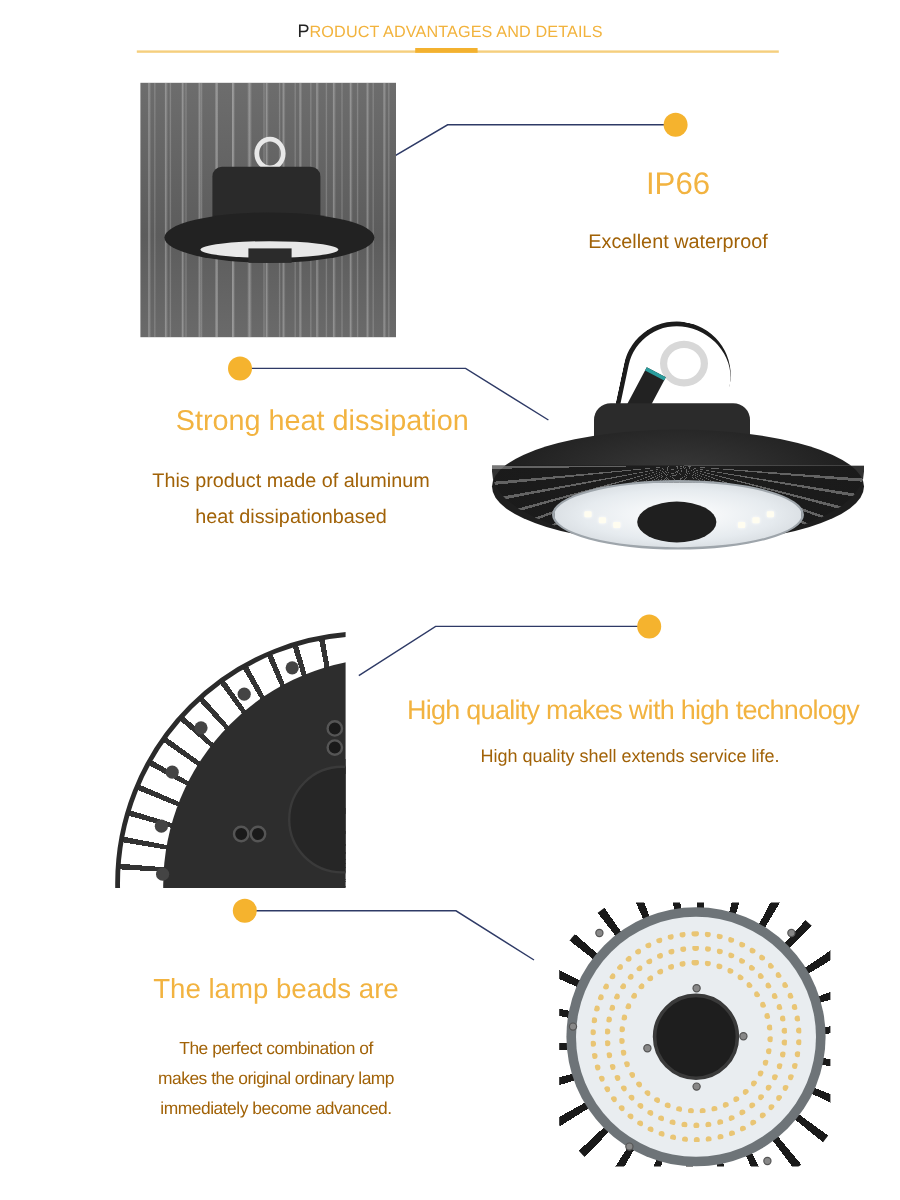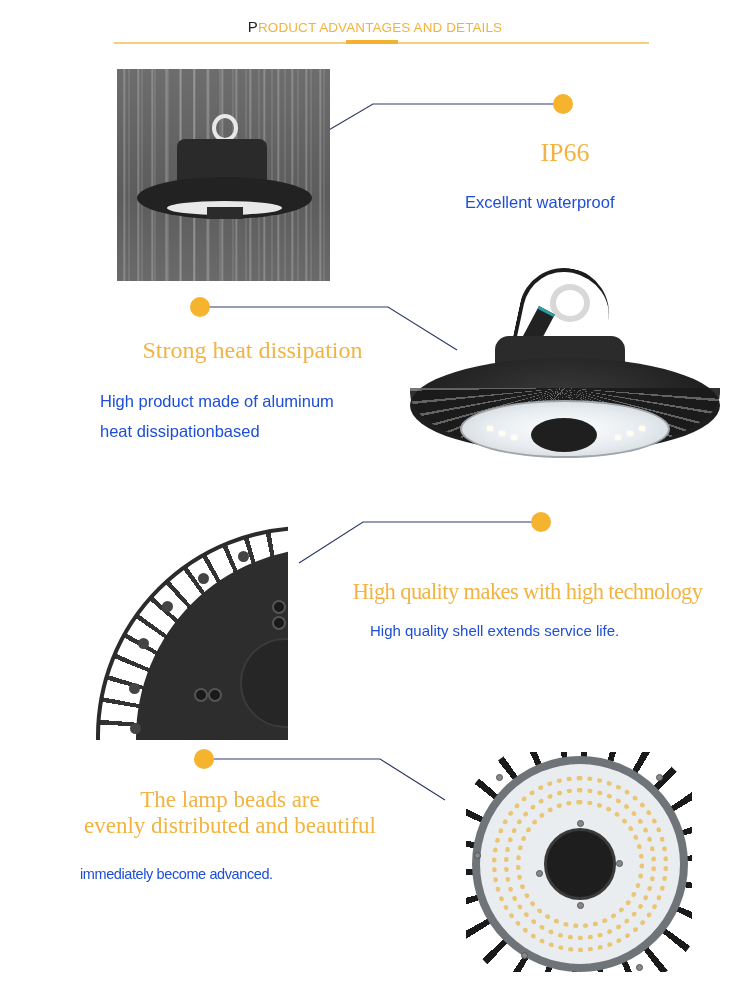--- a/index.html
+++ b/index.html
@@ -11,22 +11,22 @@
   
   .hdr-title { left: 0; width: 750px; top: 18px; text-align: center; font-size: 13.5px; letter-spacing: 0.1px; color: #f2b33d; font-family: "Liberation Sans", sans-serif; }
   .hdr-title .first { color: #222; font-size: 15px; }
   .hdr-line { left: 114px; top: 42px; width: 535px; height: 1.5px; background: #f5cf7e; }
   .hdr-accent { left: 346px; top: 40px; width: 52px; height: 4px; background: #f3b12f; }
 
   
   svg.callouts { position: absolute; left: 0; top: 0; width: 750px; height: 1000px; pointer-events: none; }
   .dot { position: absolute; width: 20px; height: 20px; border-radius: 50%; background: #f5b32e; }
 
-  .orange-title { color: #f2b340; font-family: Liberation Serif, serif; }
-  .body-text { color: #1d4ed8; font-size: 16.5px; line-height: 30px; }
+  .orange-title { color: #f2b340; font-family: Liberation Sans, sans-serif; }
+  .body-text { color: #a16207; font-size: 16.5px; line-height: 30px; text-align: center; }
 
   
   .img-rain { left: 117px; top: 69px; width: 213px; height: 212px; background:
       repeating-linear-gradient(90deg, rgba(255,255,255,0.0) 0px, rgba(255,255,255,0.0) 6px, rgba(230,230,230,0.35) 7px, rgba(255,255,255,0.0) 9px, rgba(255,255,255,0.0) 14px),
       repeating-linear-gradient(90deg, rgba(200,200,200,0.0) 0px, rgba(200,200,200,0.0) 11px, rgba(220,220,220,0.25) 12px, rgba(200,200,200,0.0) 13px),
       linear-gradient(180deg, #6d6d6d 0%, #5c5c5c 60%, #6a6a6a 100%);
     overflow: hidden; }
   .rain-lamp-top { left: 60px; top: 70px; width: 90px; height: 45px; background: #2a2a2a; border-radius: 8px 8px 0 0; }
   .rain-lamp-hook { left: 95px; top: 45px; width: 26px; height: 28px; border: 4px solid #e8e8e8; border-radius: 50%; }
   .rain-lamp-disc { left: 20px; top: 108px; width: 175px; height: 42px; background: #222; border-radius: 50%; }
@@ -87,23 +87,23 @@
   <div class="abs rain-lamp-glow"></div>
   <div class="abs rain-lamp-center"></div>
 </div>
 <div class="dot" style="left:553px; top:94px;"></div>
 <div class="abs orange-title" style="left:480px; width:170px; top:138px; text-align:center; font-size:26px;">IP66</div>
 <div class="abs body-text" style="left:465px; width:200px; top:187px;">
   <div>Excellent waterproof</div>
 </div>
 
 <div class="dot" style="left:190px; top:297px;"></div>
-<div class="abs orange-title" style="left:100px; width:305px; top:337px; text-align:center; font-size:24px;">Strong heat dissipation</div>
+<div class="abs orange-title" style="left:116px; width:305px; top:337px; text-align:center; font-size:24px;">Strong heat dissipation</div>
 <div class="abs body-text" style="left:100px; width:285px; top:386px;">
-  <div>High product made of aluminum</div>
+  <div>This product made of aluminum</div>
   <div>heat dissipationbased</div>
 </div>
 <div class="abs lamp2">
   <div class="abs l2-cable"></div>
   <div class="abs l2-hook"></div>
   <div class="abs l2-conn"></div>
   <div class="abs l2-top"></div>
   <div class="abs l2-body"></div>
   <div class="abs l2-fins"></div>
   <div class="abs l2-lens"></div>
@@ -131,25 +131,26 @@
   <div class="fin-bump" style="left:182px; top:82px; width:14px; height:14px; background:#1a1a1a; border:2px solid #555;"></div>
   <div class="fin-bump" style="left:182px; top:98px; width:14px; height:14px; background:#1a1a1a; border:2px solid #555;"></div>
 </div>
 <div class="dot" style="left:531px; top:512px;"></div>
 <div class="abs orange-title" style="left:330px; width:395px; top:579px; text-align:center; font-size:22.5px; letter-spacing:-0.6px;">High quality makes with high technology</div>
 <div class="abs body-text" style="left:370px; width:310px; top:616px; font-size:15px;">
   <div>High quality shell extends service life.</div>
 </div>
 
 <div class="dot" style="left:194px; top:749px;"></div>
-<div class="abs orange-title" style="left:40px; width:380px; top:787px; text-align:center; font-size:23px; line-height:26px;">
+<div class="abs orange-title" style="left:40px; width:380px; top:811px; text-align:center; font-size:23px; line-height:26px;">
   <div>The lamp beads are</div>
-  <div>evenly distributed and beautiful</div>
 </div>
 <div class="abs body-text" style="left:80px; width:300px; top:862px; font-size:14.5px; line-height:25px; letter-spacing:-0.4px;">
+  <div>The perfect combination of</div>
+  <div>makes the original ordinary lamp</div>
   <div>immediately become advanced.</div>
 </div>
 <div class="abs beads">
   <div class="abs beads-spokes"></div>
   <div class="abs beads-rim"></div>
   <div class="abs beads-plate"></div>
   <div class="ring" style="left:26px; top:24px; width:176px; height:176px;"></div>
   <div class="ring" style="left:38px; top:36px; width:152px; height:152px;"></div>
   <div class="ring" style="left:50px; top:48px; width:128px; height:128px;"></div>
   <div class="abs beads-hub"></div>

